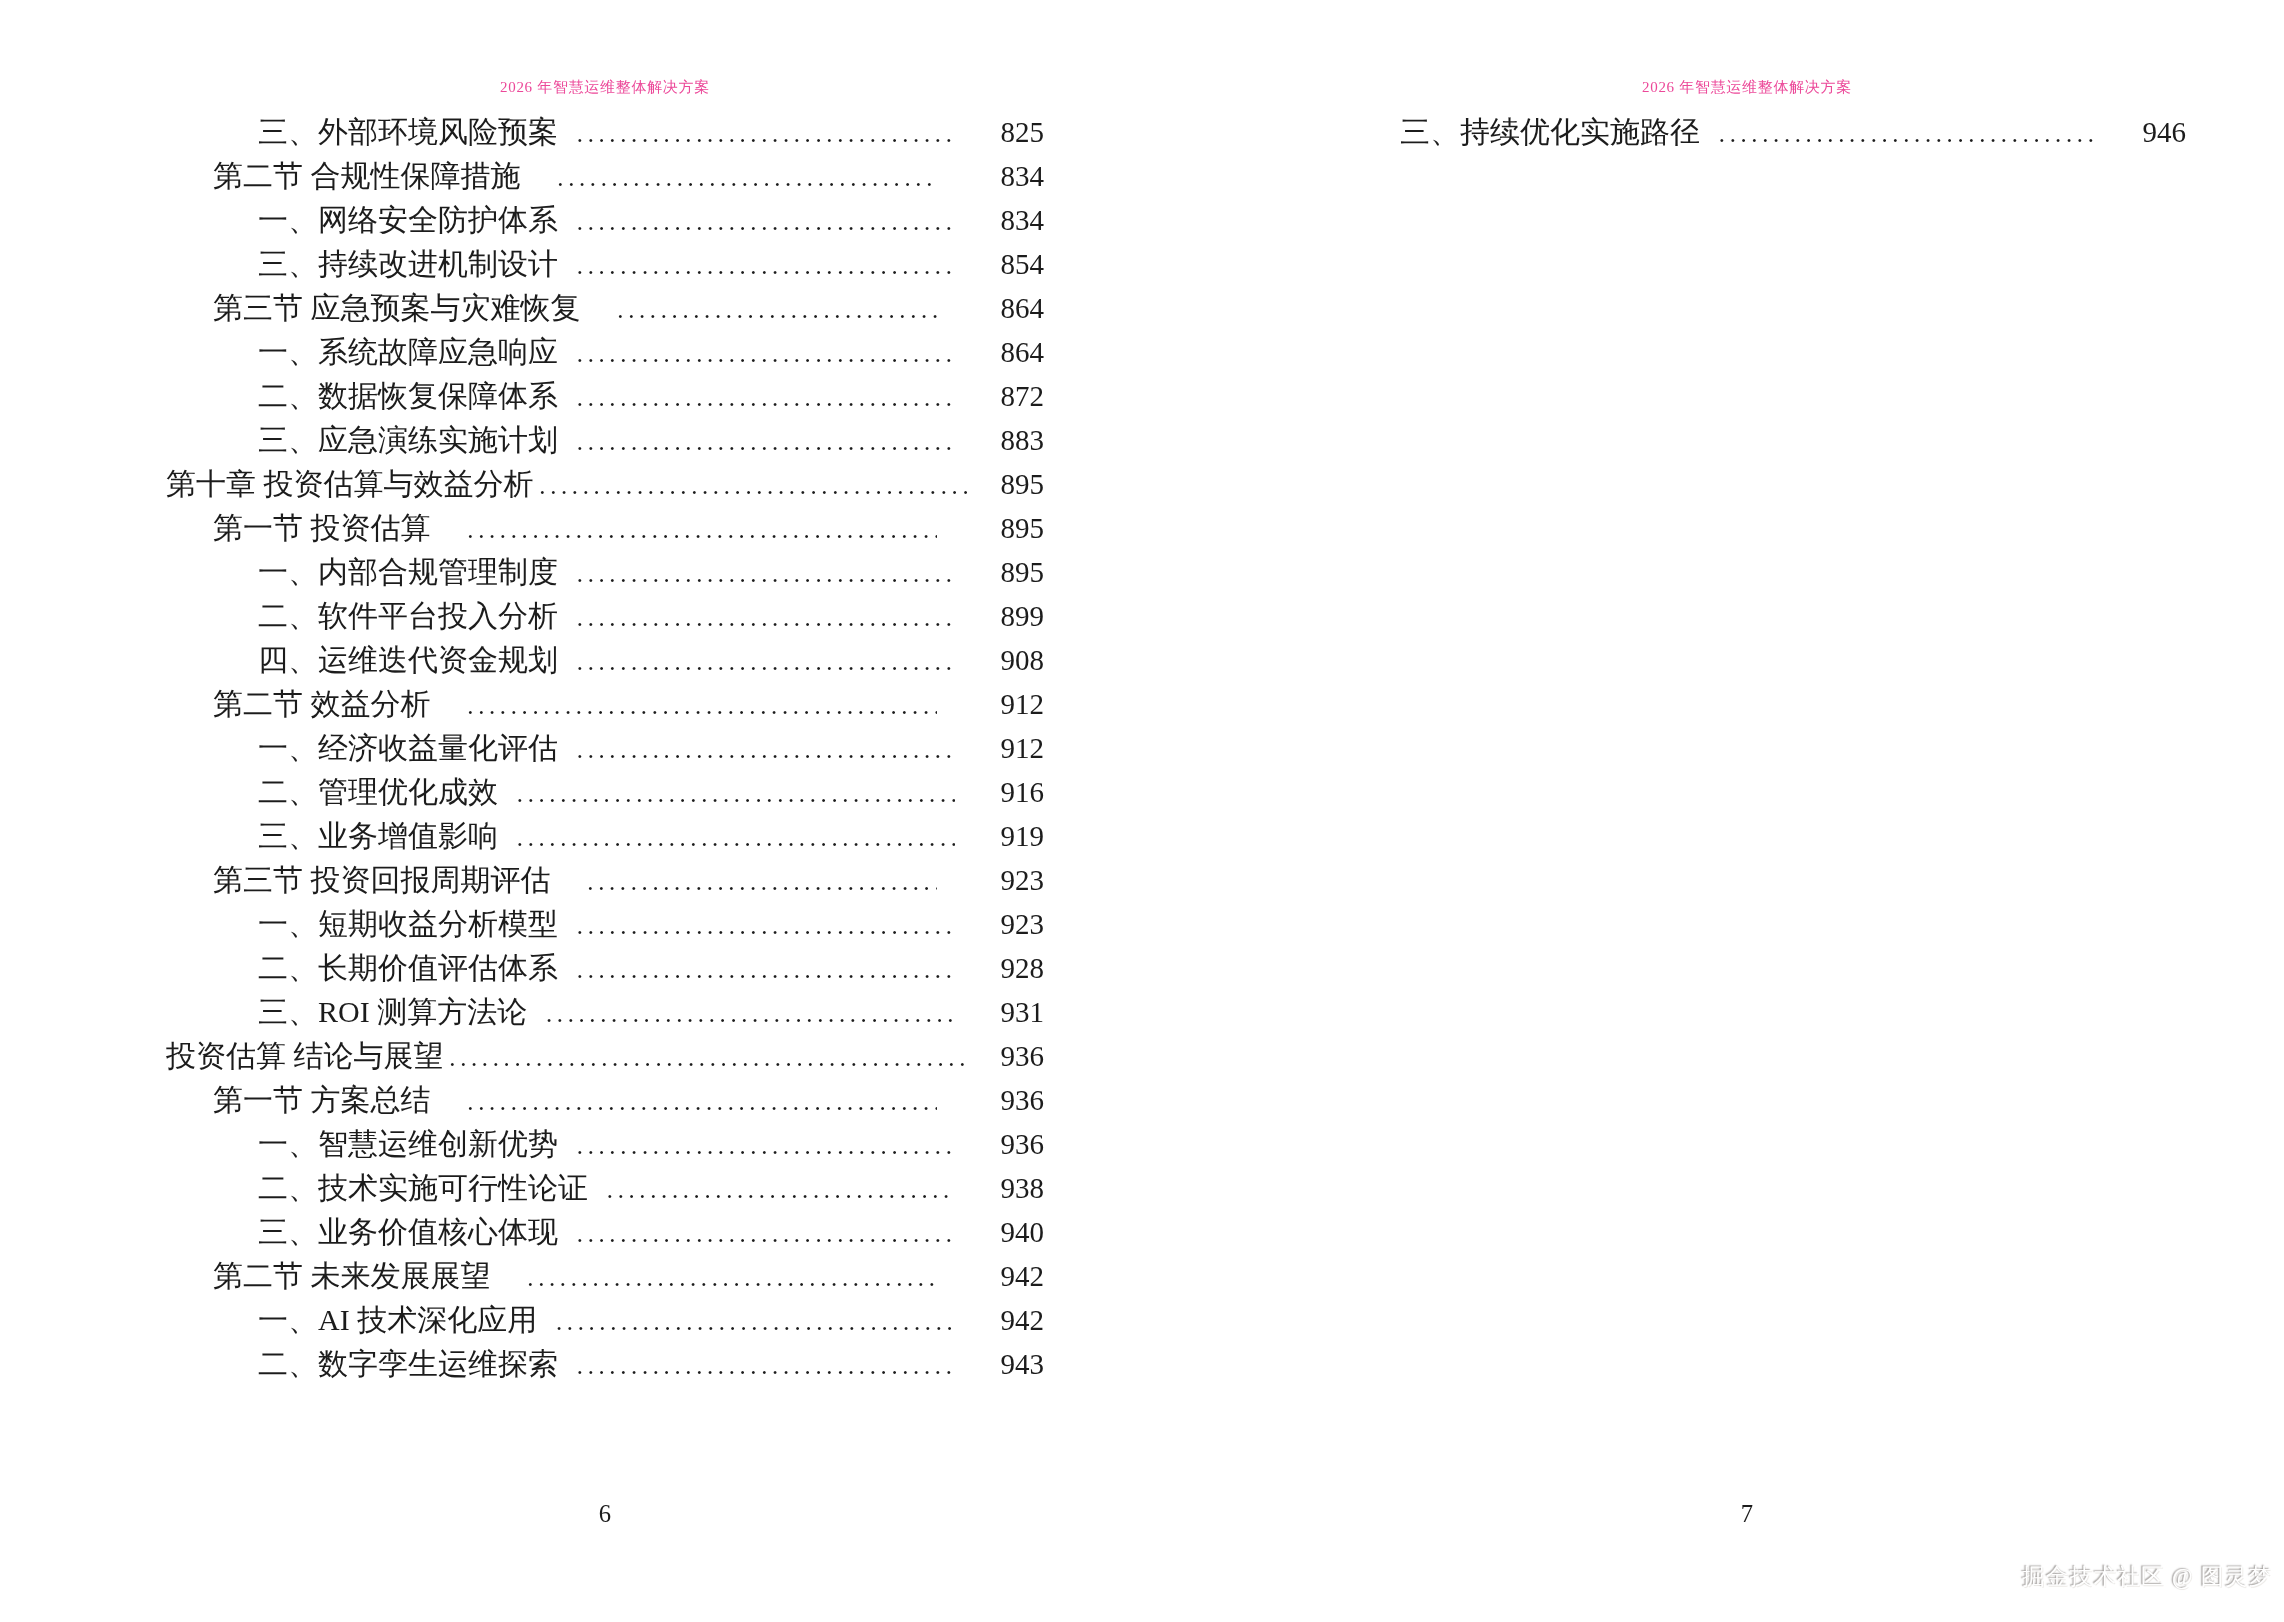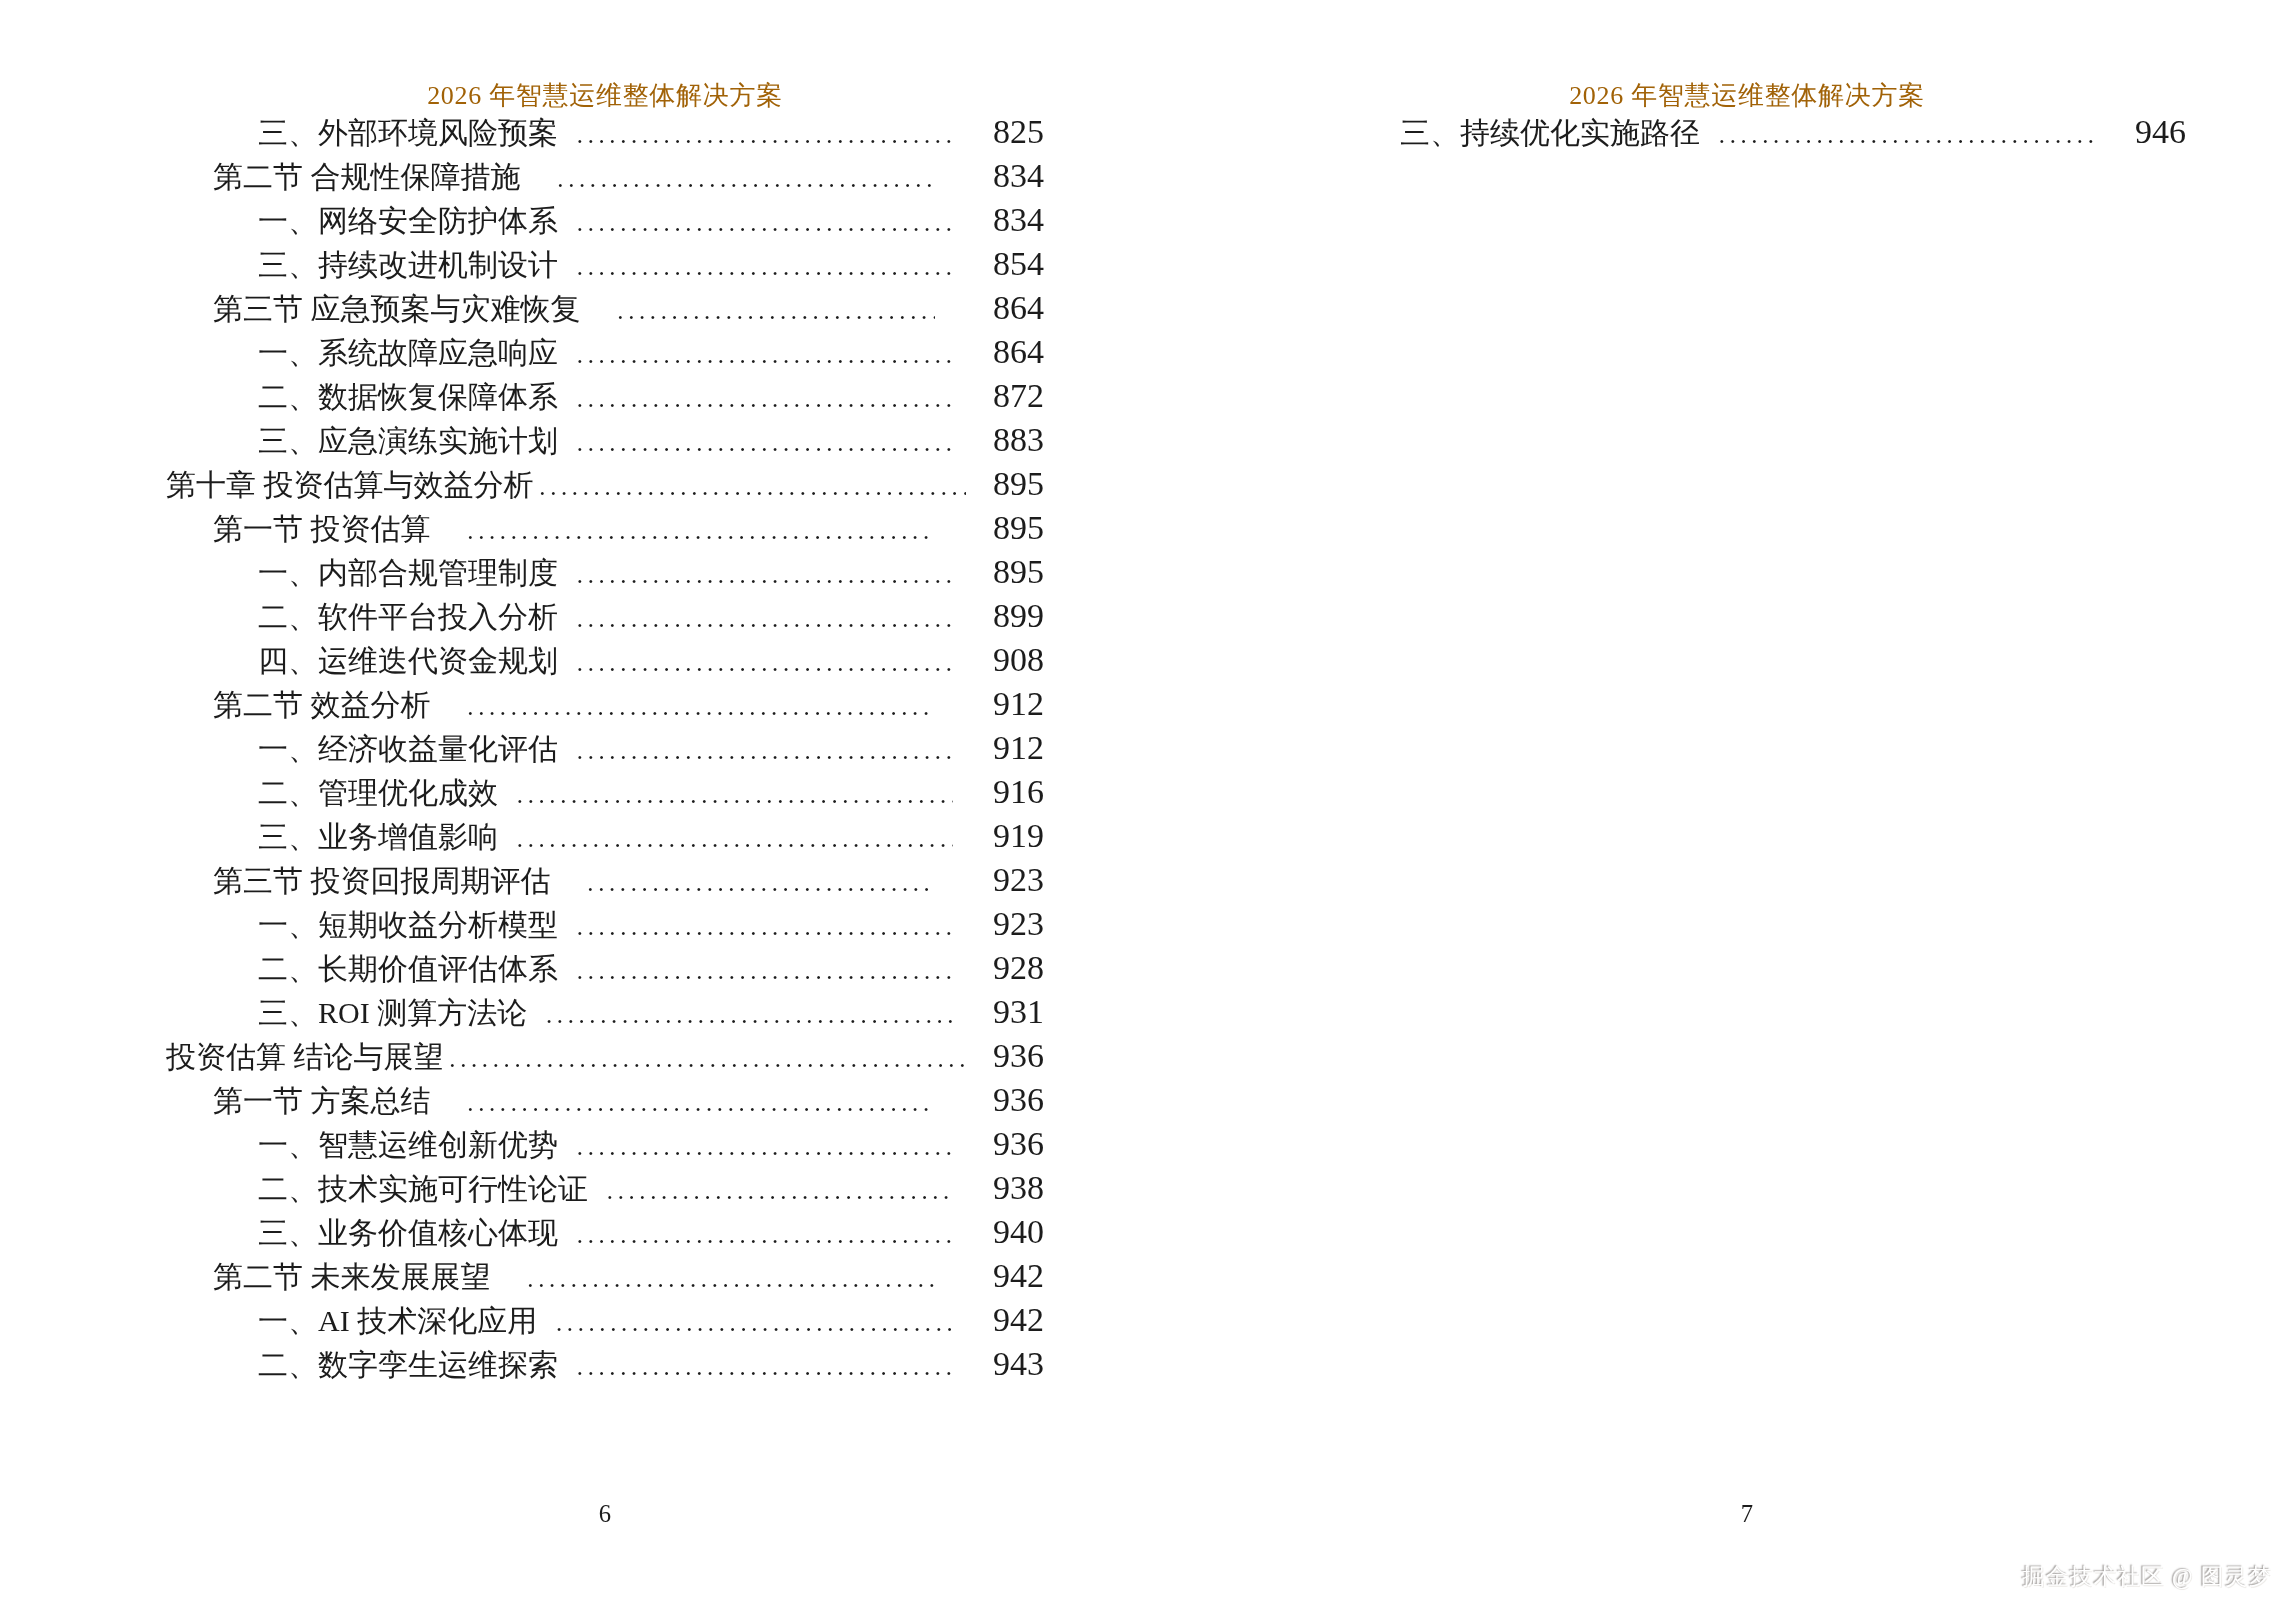--- a/index.html
+++ b/index.html
@@ -21,23 +21,23 @@
   }
   #page-left  { left: 0; }
   #page-right { left: 1142px; }
 
   .page-header {
     position: absolute;
     top: 78px;
     left: 166px;
     width: 878px;
     text-align: center;
-    font-size: 26px;
+    font-size: 15px;
     letter-spacing: 0.7px;
-    color: #a16207;
+    color: #ec4899;
     white-space: nowrap;
   }
 
   .toc-list {
     position: absolute;
     top: 110px;
     left: 166px;
     width: 878px;
   }
   .toc-row {
@@ -60,21 +60,21 @@
     white-space: nowrap;
     margin: 0 7.2px 0 5.8px;
     font-size: 24.6px;
     letter-spacing: 4.7px;
     color: #1c1c1c;
   }
   .toc-dots::before {
     content: "........................................................................................................................................................................................................";
   }
   .toc-num {
-    font-size: 34px;
+    font-size: 29px;
     min-width: 49px;
     text-align: right;
     margin-left: 20px;
   }
 
   .page-number {
     position: absolute;
     top: 1500px;
     left: 166px;
     width: 878px;

